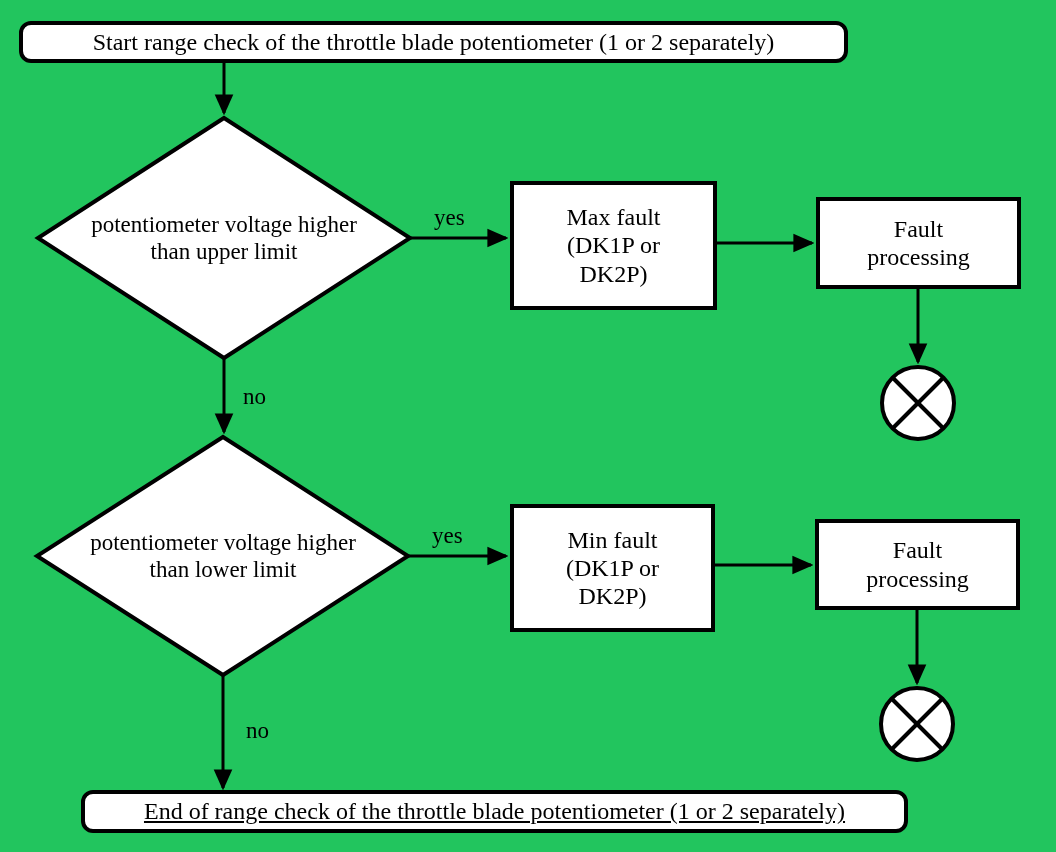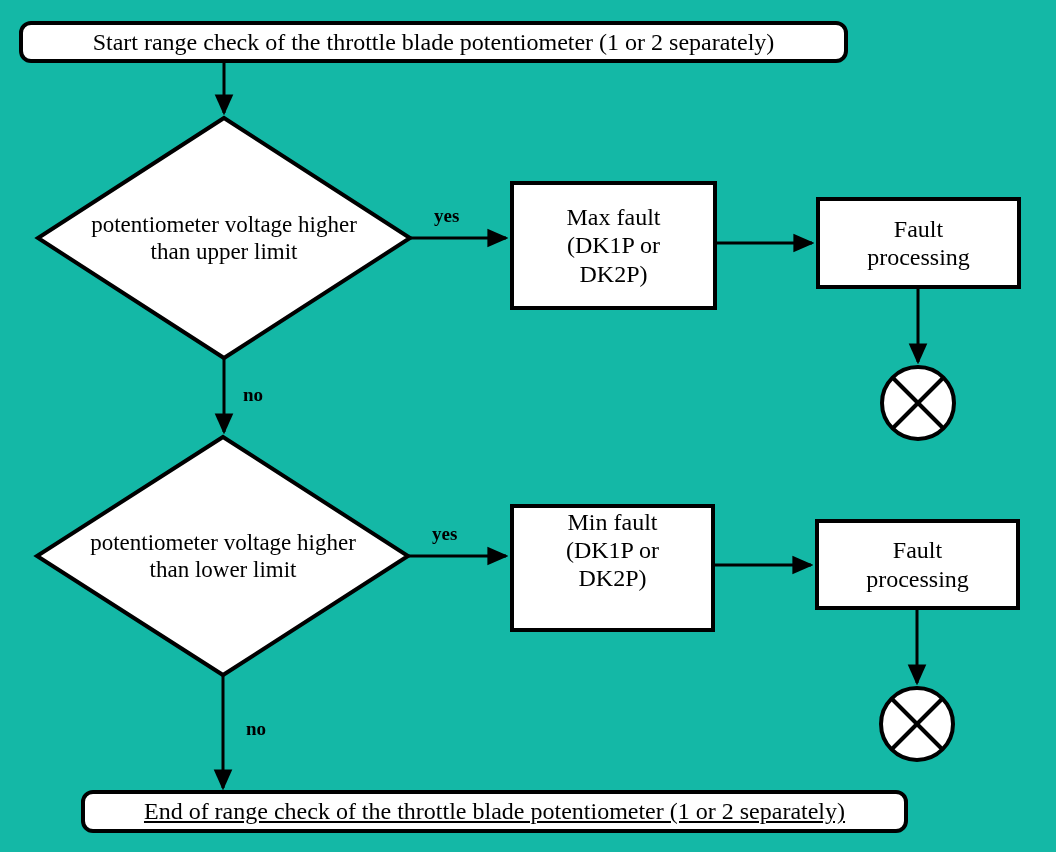--- a/index.html
+++ b/index.html
@@ -8,21 +8,21 @@
     padding: 0;
     background: #ffffff;
   }
   body {
     font-family: "Liberation Serif", "DejaVu Serif", serif;
   }
   #diagram-root {
     position: relative;
     width: 1056px;
     height: 852px;
-    background: #14b8a6;
+    background: #22c55e;
     overflow: hidden;
   }
   #flow-svg {
     position: absolute;
     top: 0;
     left: 0;
     width: 1056px;
     height: 852px;
   }
   .shape-stroke {
@@ -58,23 +58,22 @@
   .decision-text {
     font-size: 23px;
   }
   .process-text {
     font-size: 24px;
   }
   .edge-label {
     position: absolute;
     color: #000000;
     font-family: "Liberation Serif", "DejaVu Serif", serif;
-    font-size: 19px;
+    font-size: 23px;
     white-space: nowrap;
-    font-weight: bold;
   }
 </style>
 </head>
 <body>
 
 <div id="diagram-root">
 
   <svg id="flow-svg" viewBox="0 0 1056 852">
     <defs>
       <marker id="arrowhead" markerWidth="7" markerHeight="7" refX="6.2" refY="3.5" orient="auto" markerUnits="strokeWidth">
@@ -133,21 +132,21 @@
   <div class="node-text process-text" style="left:512px; top:183px; width:203px; height:125px;font-family:Liberation Serif, serif;">Max fault
 (DK1P or
 DK2P)</div>
 
   <div class="node-text process-text" style="left:818px; top:199px; width:201px; height:88px;">Fault
 processing</div>
 
   <div class="node-text decision-text" style="left:53px; top:522px; width:340px; height:68px;">potentiometer voltage higher
 than lower limit</div>
 
-  <div class="node-text process-text" style="left:512px; top:488px; width:201px; height:124px;">Min fault
+  <div class="node-text process-text" style="left:512px; top:506px; width:201px; height:124px;">Min fault
 (DK1P or
 DK2P)</div>
 
   <div class="node-text process-text" style="left:817px; top:521px; width:201px; height:87px;">Fault
 processing</div>
 
   <div class="node-text terminal-text" style="left:92px; top:792px; width:805px; height:39px;text-decoration:underline;">End of range check of the throttle blade potentiometer (1 or 2 separately)</div>
 
   <div class="edge-label" style="left:434px; top:205px;">yes</div>
 

